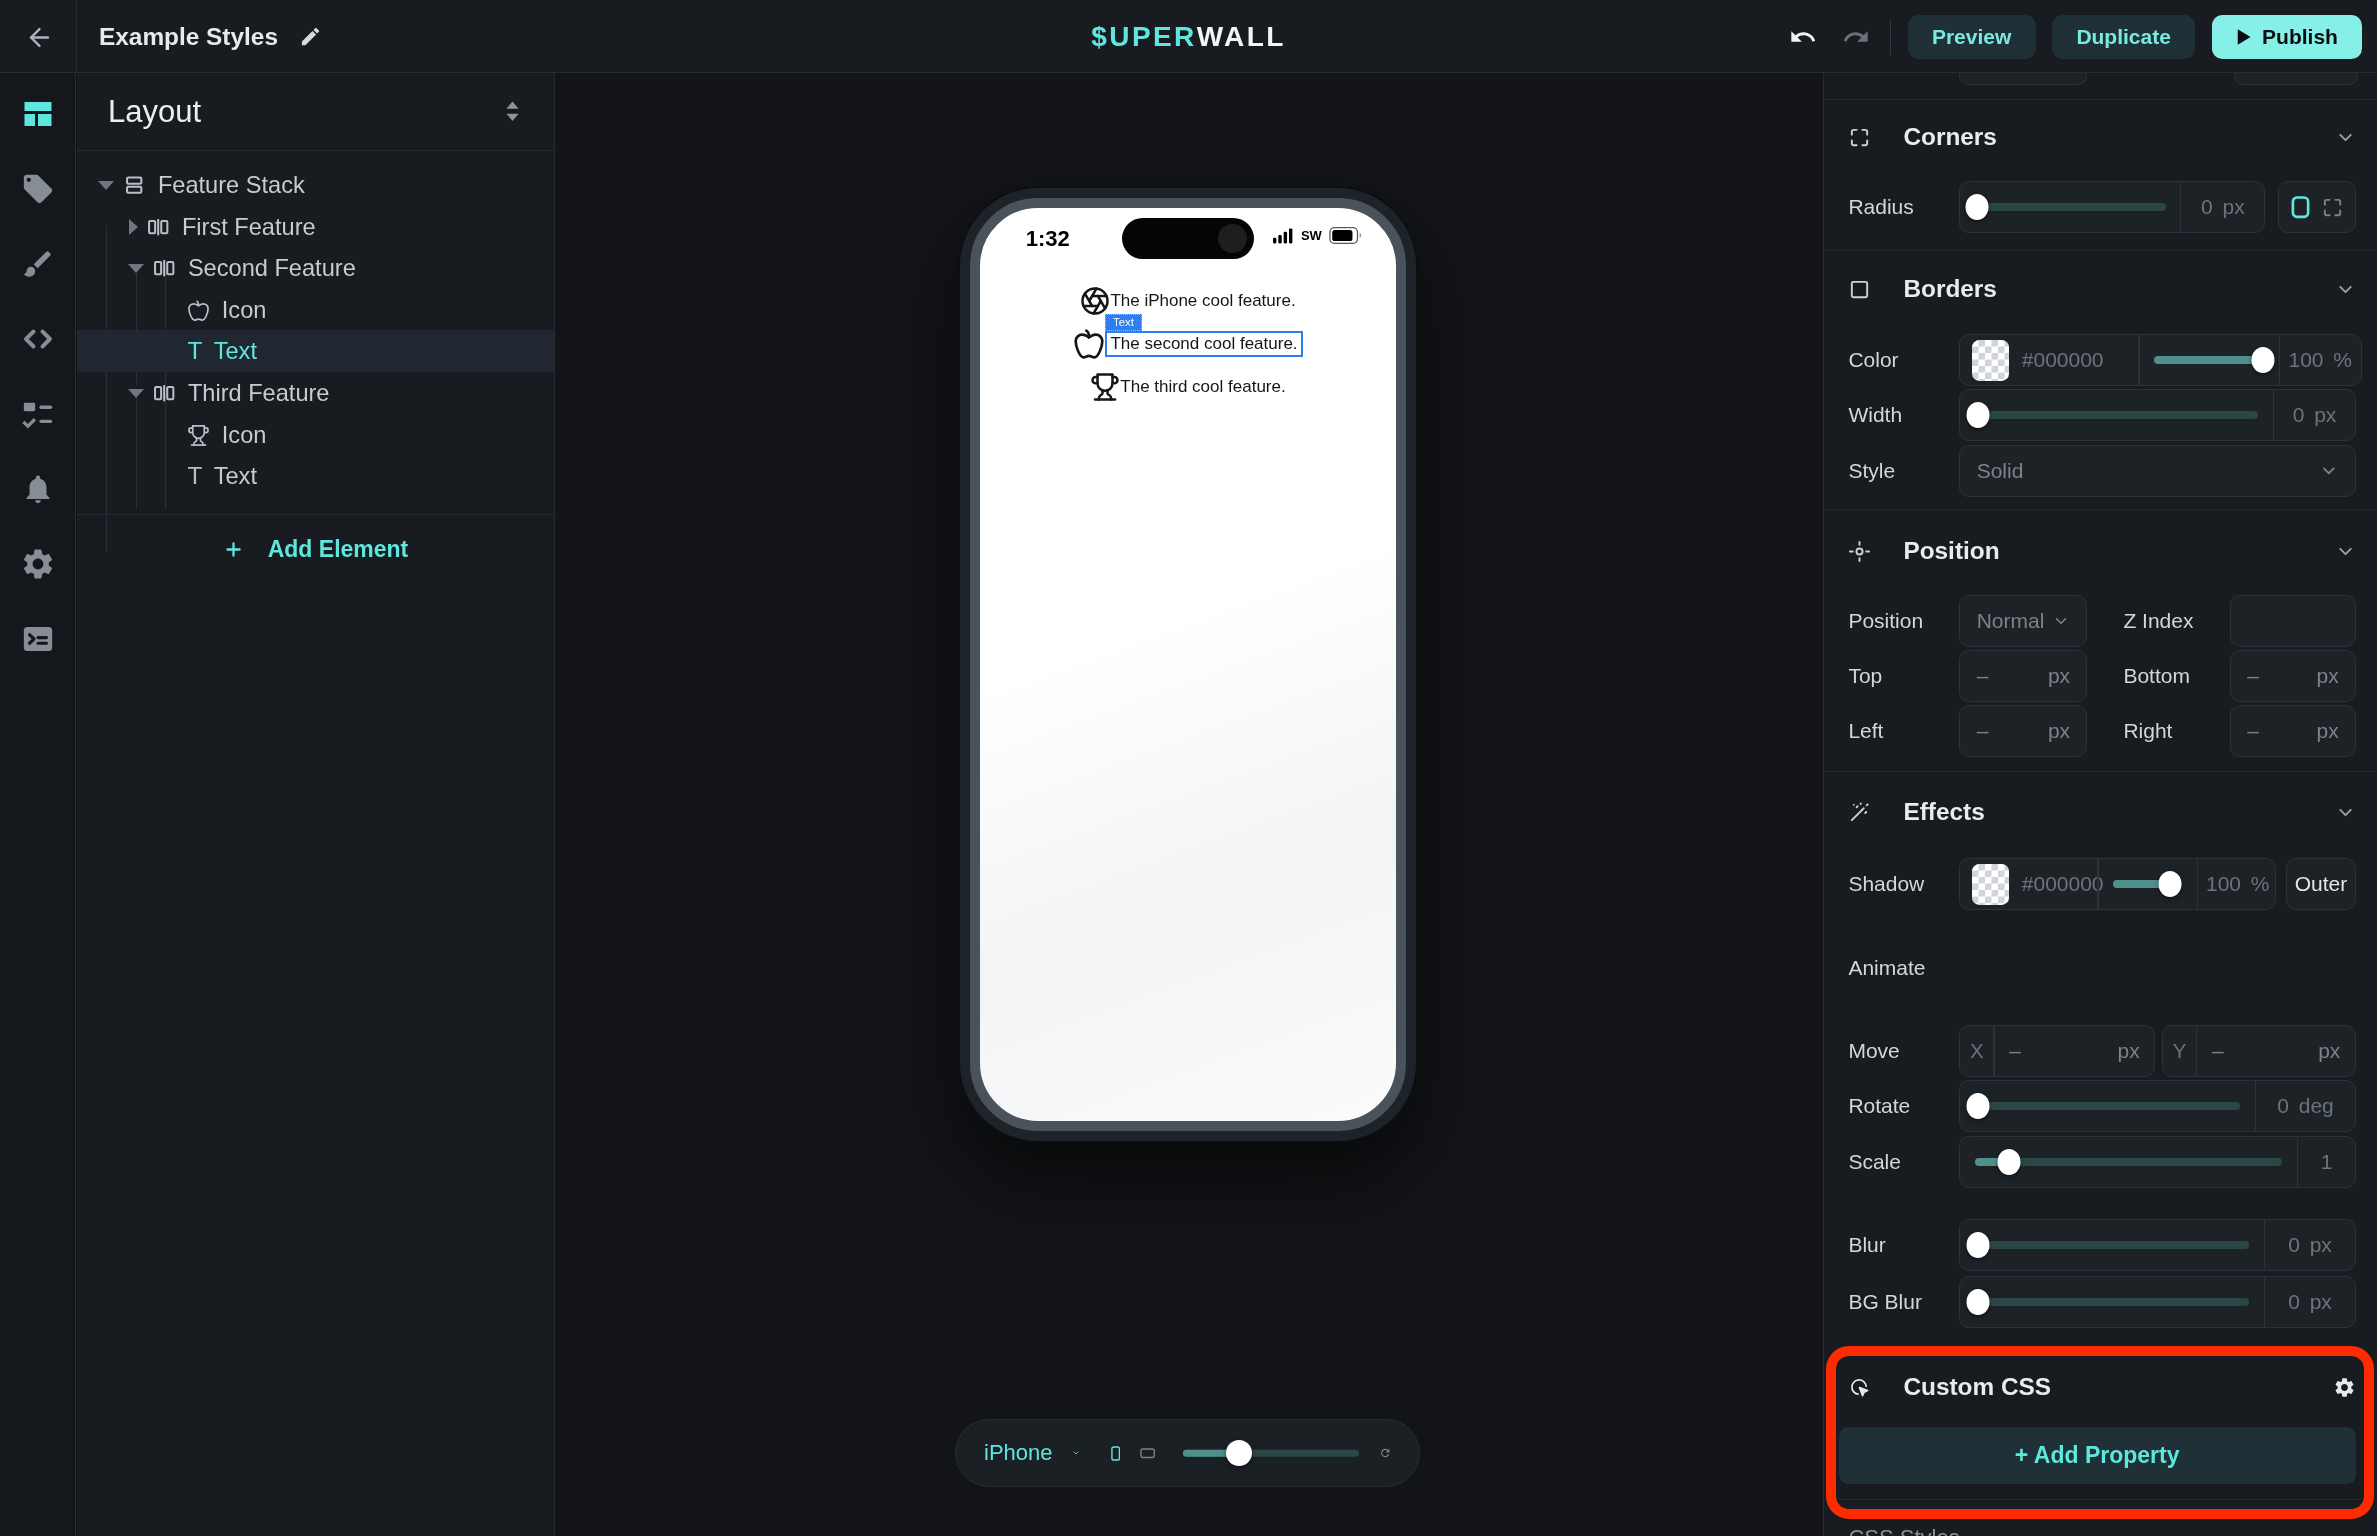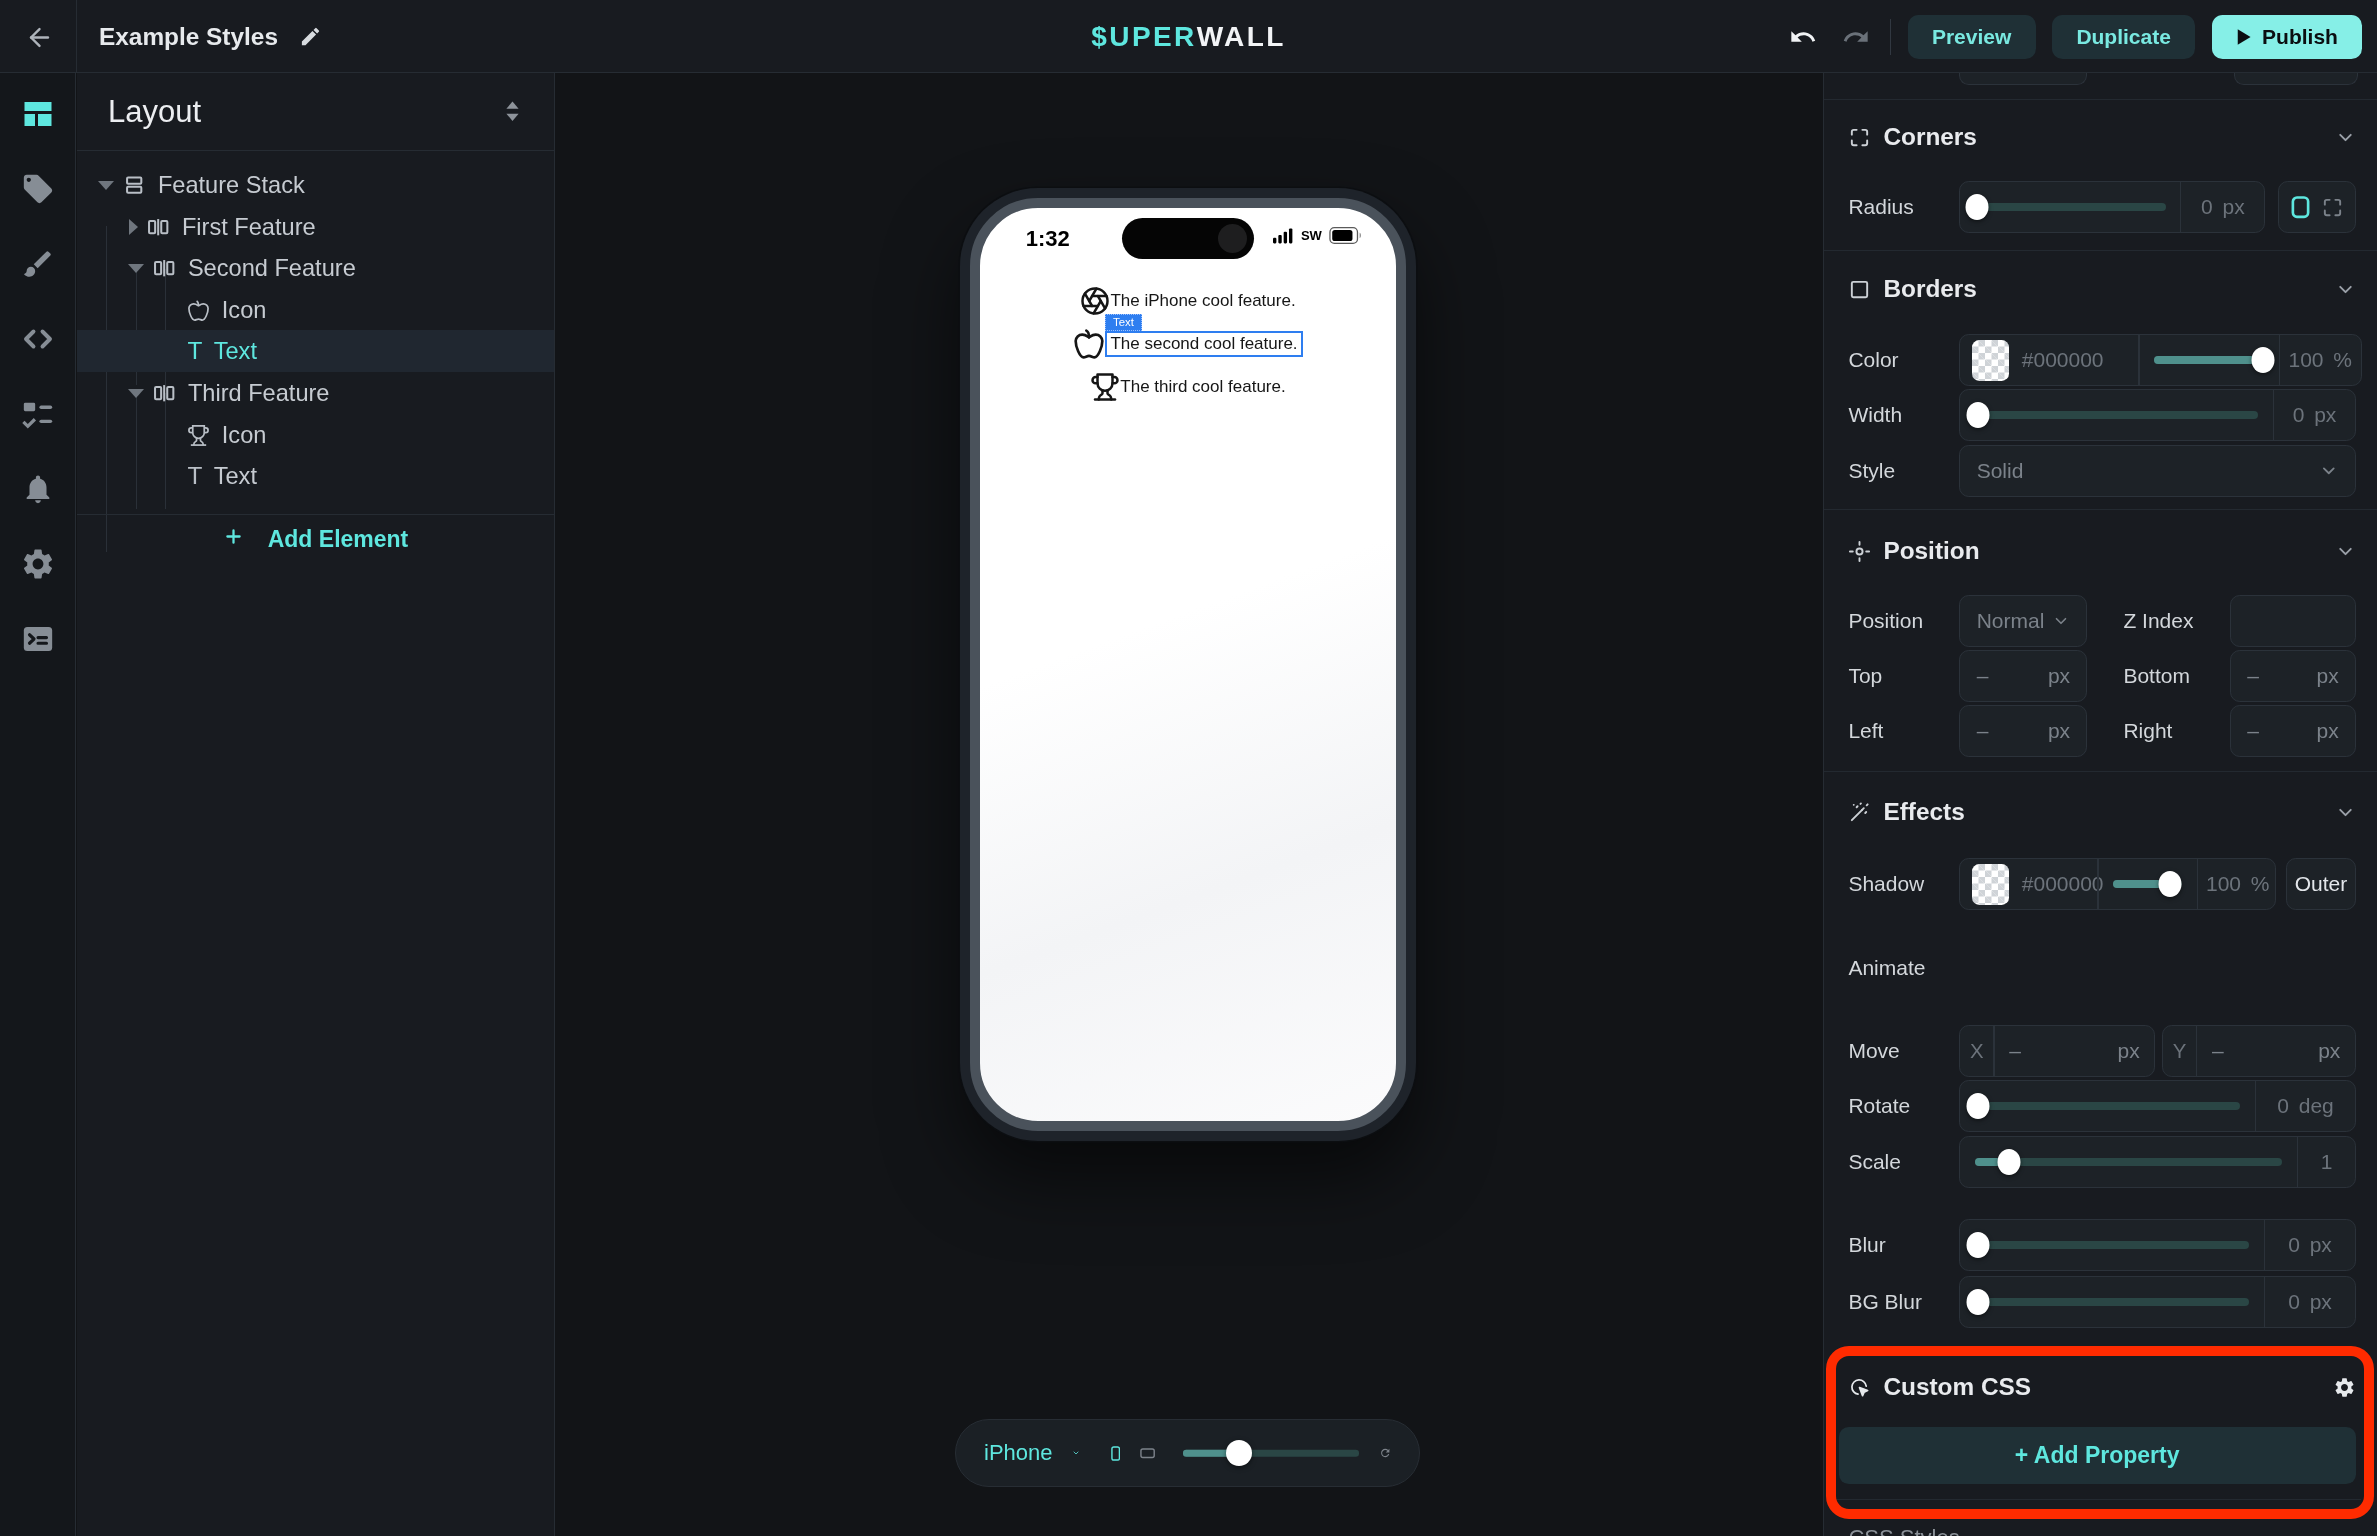--- a/index.html
+++ b/index.html
@@ -40,21 +40,21 @@
   .trow.sel{background:#202730;color:var(--accent)}
   .caret{width:0;height:0;flex:none}
   .caret.down{border-left:8.1px solid transparent;border-right:8.1px solid transparent;border-top:9.8px solid #6f767e}
   .caret.right{border-top:8.1px solid transparent;border-bottom:8.1px solid transparent;border-left:9.8px solid #6f767e}
   .caret.blank{width:16.3px}
   .ticon{flex:none;margin:0 11.4px 0 8.1px;display:flex;align-items:center;justify-content:center}
   .tletter{font-size:24.4px;color:#b9bfc6;font-weight:400}
   .trow.sel .tletter{color:var(--accent)}
   .guide{position:absolute;width:1.2px;background:#2a3038}
   .lp-divider{position:absolute;left:0;width:100%;height:1.2px;background:var(--line)}
-  .add-el{position:absolute;left:0;top:453px;width:100%;height:46px;display:flex;justify-content:center;gap:24px;color:var(--accent);font-size:23px;font-weight:700;cursor:pointer}
+  .add-el{position:absolute;left:0;top:453px;width:100%;height:46px;display:flex;align-items:center;justify-content:center;gap:24px;color:var(--accent);font-size:23px;font-weight:700;cursor:pointer}
 
   
   .canvas{position:absolute;left:555px;top:73px;width:1269px;height:1463px;background:var(--canvas)}
   .phone{position:absolute;left:405px;top:115px;width:456px;height:953px;background:#1e232a;border-radius:78px;box-shadow:0 0 0 1.6px #0c0e11,0 37px 73px rgba(0,0,0,.55)}
   .screen{position:absolute;inset:9.8px;border-radius:68px;border:10.6px solid #4a525b;background:linear-gradient(160deg,#ffffff 45%,#f3f4f6 72%,#fbfbfc 100%);overflow:hidden}
   .island{position:absolute;left:50%;top:10.6px;transform:translateX(-50%);width:132px;height:41px;border-radius:21px;background:#050505}
   .island .cam{position:absolute;right:7.3px;top:5.7px;width:29px;height:29px;border-radius:50%;background:#1e1e1f}
   .stat{position:absolute;left:0;top:0;width:100%;height:62px}
   .stat .time{position:absolute;left:46px;top:18px;font-size:22px;font-weight:700;color:#000}
   .stat .right{position:absolute;right:34px;top:19.6px;display:flex;align-items:center;gap:7.3px}
@@ -70,21 +70,21 @@
   .dev-label{color:var(--accent);font-size:22px}
   .zoomslider{position:relative;width:176px;height:33px;flex:none}
   .zoomslider .ztrack{position:absolute;left:0;right:0;top:50%;height:6.5px;transform:translateY(-50%);border-radius:3.3px;background:var(--track)}
   .zoomslider .zfill{position:absolute;left:0;top:50%;height:6.5px;transform:translateY(-50%);border-radius:3.3px;background:var(--fill)}
   .zoomslider .zknob{position:absolute;top:50%;width:26px;height:26px;border-radius:50%;background:#fff;transform:translate(-50%,-50%);box-shadow:0 1.6px 4.9px rgba(0,0,0,.5)}
 
   
   .inspector{position:absolute;left:1823px;top:73px;width:554px;height:1463px;background:var(--panel);border-left:1.2px solid var(--line);overflow:hidden;z-index:10}
   .sliver{position:absolute;top:0;height:12.2px;background:var(--input);border:1.2px solid var(--input-border);border-top:none;border-radius:0 0 9.8px 9.8px}
   .hr{position:absolute;left:0;width:100%;height:1.2px;background:#232930}
-  .sect{position:absolute;left:24.4px;right:21px;height:36px;display:flex;align-items:center;gap:12px}
+  .sect{position:absolute;left:24.4px;right:21px;height:36px;display:flex;align-items:center;gap:32px}
   .sect .stitle{font-size:24.4px;font-weight:600;color:#e9ebee}
   .sect .chev{margin-left:auto}
   .irow{position:absolute;left:24.4px;right:21px;height:52px;display:flex;align-items:center}
   .irow .lbl{width:111px;flex:none;font-size:21px;color:var(--lbl)}
   .ctl{flex:1;display:flex;align-items:center;justify-content:space-between;height:52px}
   .ibox{background:var(--input);border:1.2px solid var(--input-border);border-radius:9.8px;height:52px;display:flex;align-items:center;color:var(--muted);font-size:21px}
   .vsep{width:1.2px;align-self:stretch;background:var(--input-border);flex:none}
   .slider{position:relative;flex:1;height:100%;padding:0 14.7px;display:flex;align-items:center}
   .strack{position:relative;flex:1;height:7.3px;border-radius:4.1px;background:var(--track)}
   .sfill{position:absolute;left:0;top:0;height:7.3px;border-radius:4.1px;background:var(--fill)}

